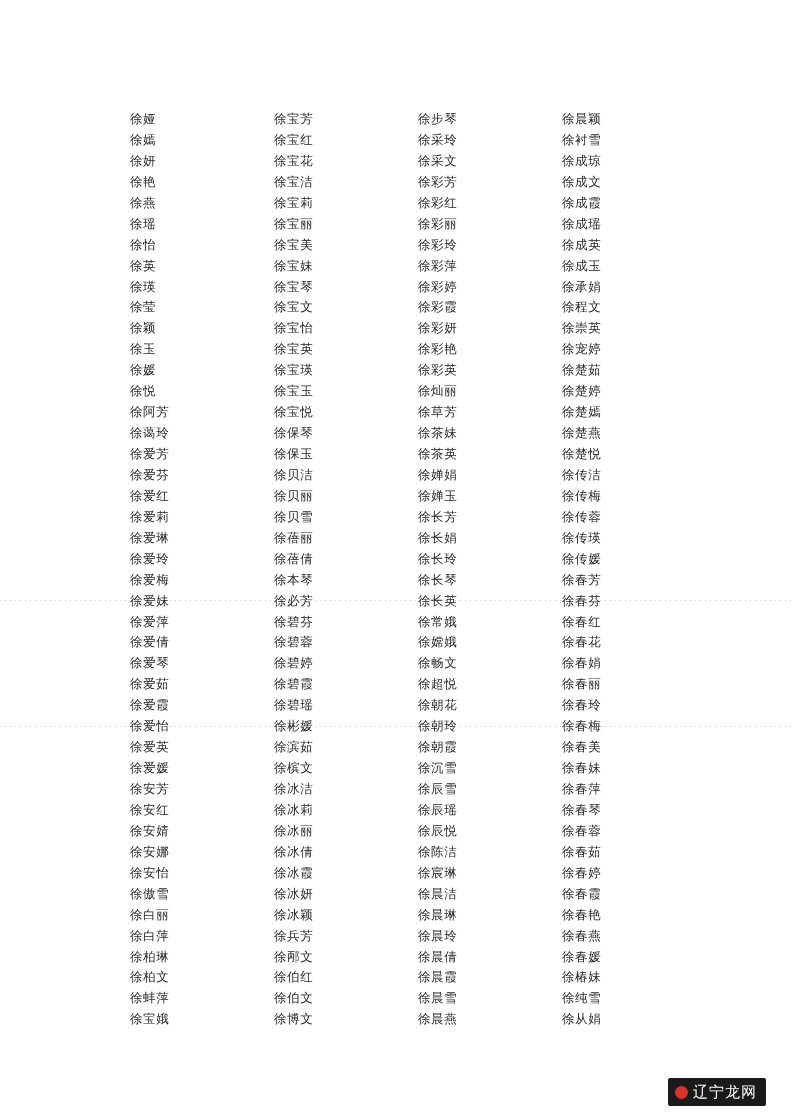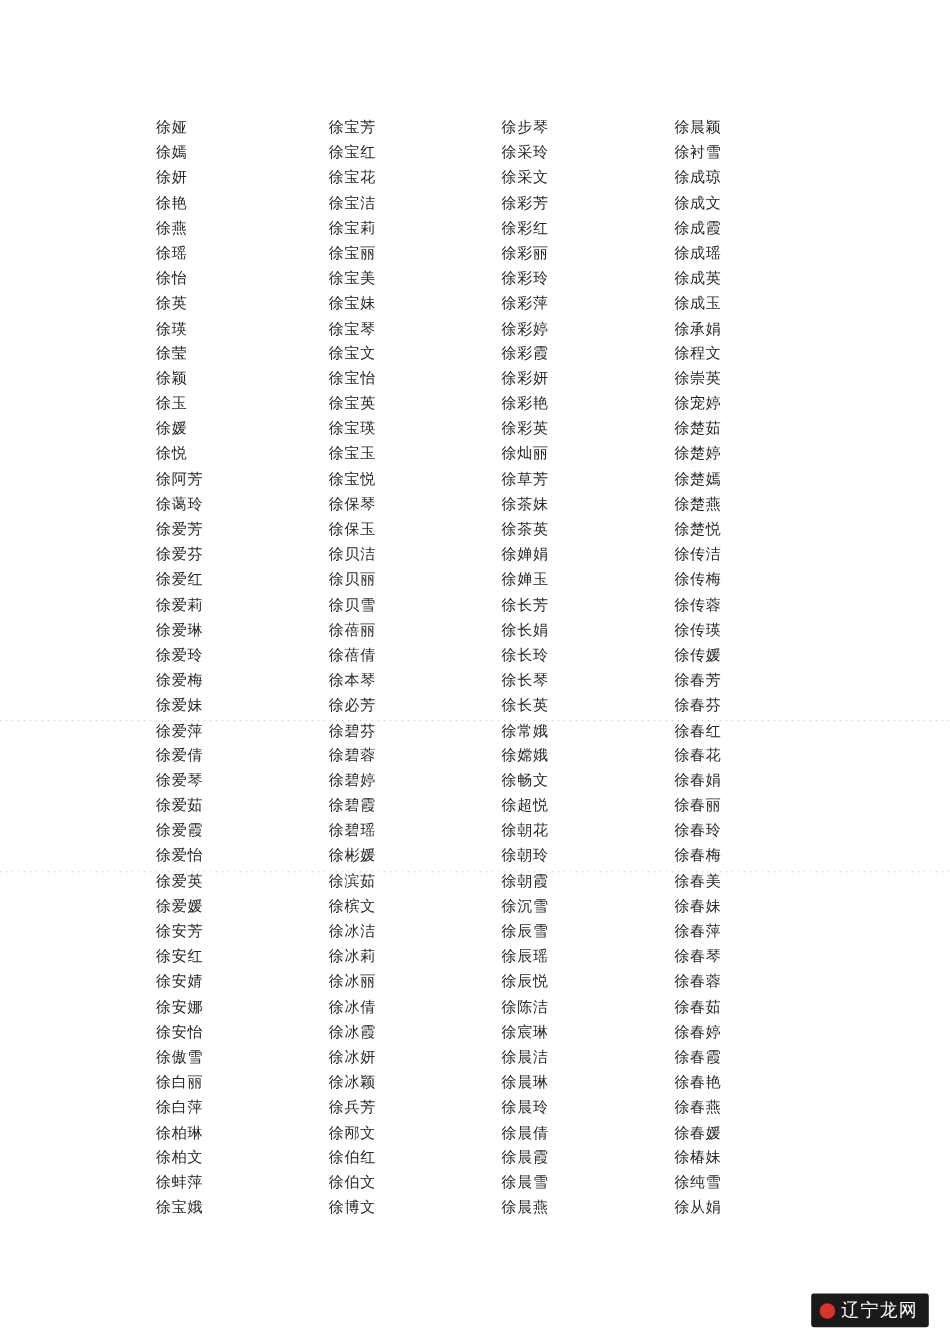--- a/index.html
+++ b/index.html
@@ -22,21 +22,21 @@
     left: 0;
     top: 0;
     width: 792px;
     height: 1120px;
   }
 
   
   #name-grid {
     position: absolute;
     left: 130px;
-    top: 96px;
+    top: 109px;
     width: 520px;
     display: grid;
     grid-template-columns: 144px 144px 144px 144px;
     grid-auto-flow: column;
     grid-template-rows: repeat(44, 20.95px);
   }
 
   .name-cell {
     font-size: 12.5px;
     line-height: 20.95px;
@@ -61,21 +61,21 @@
       rgba(255,255,255,0) 5px
     );
     pointer-events: none;
   }
   .scan-dots.d1 { top: 600px; }
   .scan-dots.d2 { top: 726px; }
 
   
   #watermark {
     position: absolute;
-    right: 18px;
+    right: 26px;
     bottom: 14px;
     display: flex;
     align-items: center;
     background: #1a1a1a;
     padding: 5px 9px 5px 7px;
     border-radius: 2px;
   }
   #watermark .wm-text {
     color: #ffffff;
     font-size: 15px;

